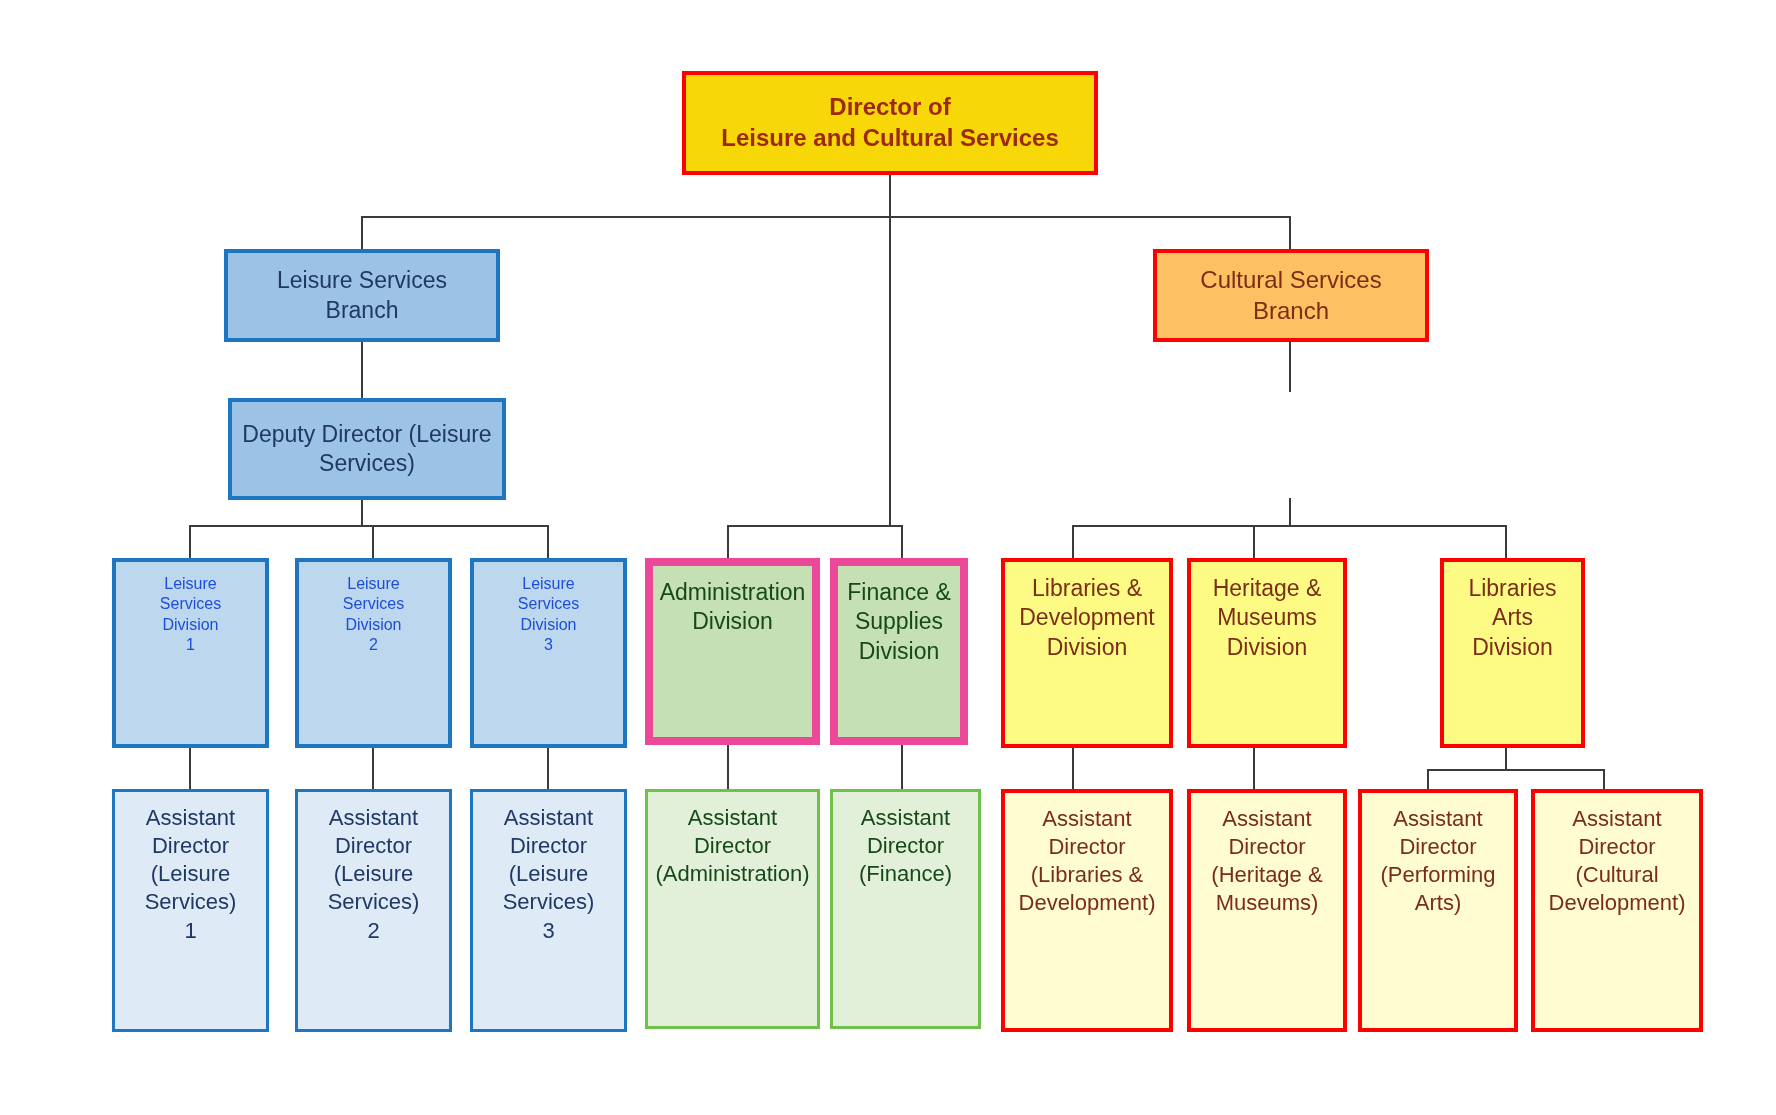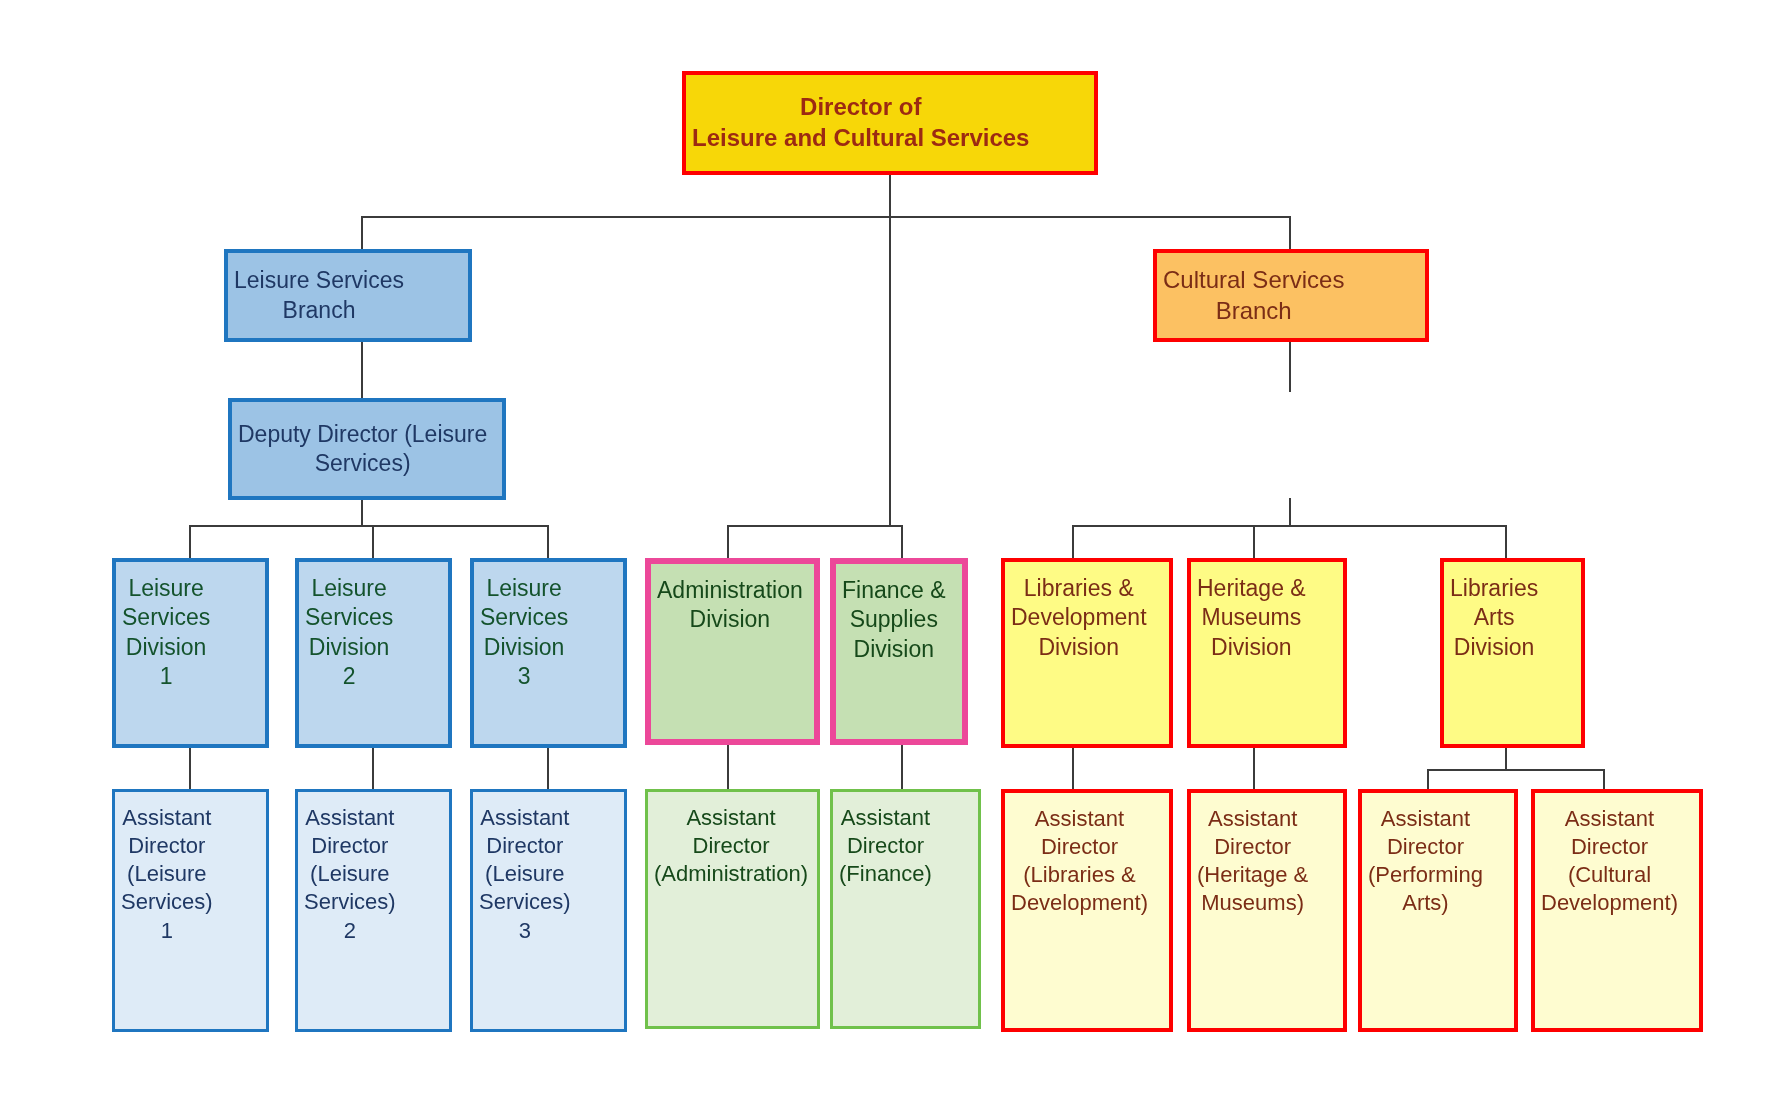--- a/index.html
+++ b/index.html
@@ -14,20 +14,21 @@
     position: relative;
     width: 1776px;
     height: 1115px;
     background: #ffffff;
     overflow: hidden;
   }
   .node {
     position: absolute;
     box-sizing: border-box;
     display: flex;
+    justify-content: center;
     text-align: center;
     line-height: 1.28;
     white-space: pre-line;
     z-index: 2;
   }
   .node-mid {
     align-items: center;
   }
   .node-top {
     align-items: flex-start;
@@ -49,26 +50,26 @@
   }
   .v-branch-orange {
     background: #fcc162;
     border: 4px solid #fe0000;
     color: #7b2d16;
     font-size: 24px;
   }
   .v-div-blue {
     background: #bdd7ee;
     border: 4px solid #1f76c0;
-    color: #14532d;
-    font-size: 23px;
+    color: #1d4ed8;
+    font-size: 16px;
   }
   .v-div-green {
     background: #c5e0b3;
-    border: 6px solid #ec4899;
+    border: 8px solid #ec4899;
     color: #16491a;
     font-size: 23px;
   }
   .v-div-yellow {
     background: #fefb85;
     border: 4px solid #fe0000;
     color: #7b2d16;
     font-size: 23px;
   }
   .v-asst-blue {
@@ -153,21 +154,21 @@
   <div class="conn conn-v" style="left:1505px; top:748px; width:2px; height:22px;"></div>
   <div class="conn conn-h" style="left:1427px; top:769px; width:178px; height:2px;"></div>
   <div class="conn conn-v" style="left:1427px; top:769px; width:2px; height:20px;"></div>
   <div class="conn conn-v" style="left:1603px; top:769px; width:2px; height:20px;"></div>
 
   <div class="node node-mid v-root" style="left:682px; top:71px; width:416px; height:104px;">
     <span class="node-label">Director of
 Leisure and Cultural Services</span>
   </div>
 
-  <div class="node node-mid v-branch-blue" style="left:224px; top:249px; width:248px; height:93px;">
+  <div class="node node-mid v-branch-blue" style="left:224px; top:249px; width:276px; height:93px;">
     <span class="node-label">Leisure Services
 Branch</span>
   </div>
 
   <div class="node node-mid v-branch-orange" style="left:1153px; top:249px; width:276px; height:93px;">
     <span class="node-label">Cultural Services
 Branch</span>
   </div>
 
   <div class="node node-mid v-branch-blue" style="left:228px; top:398px; width:278px; height:102px;">

